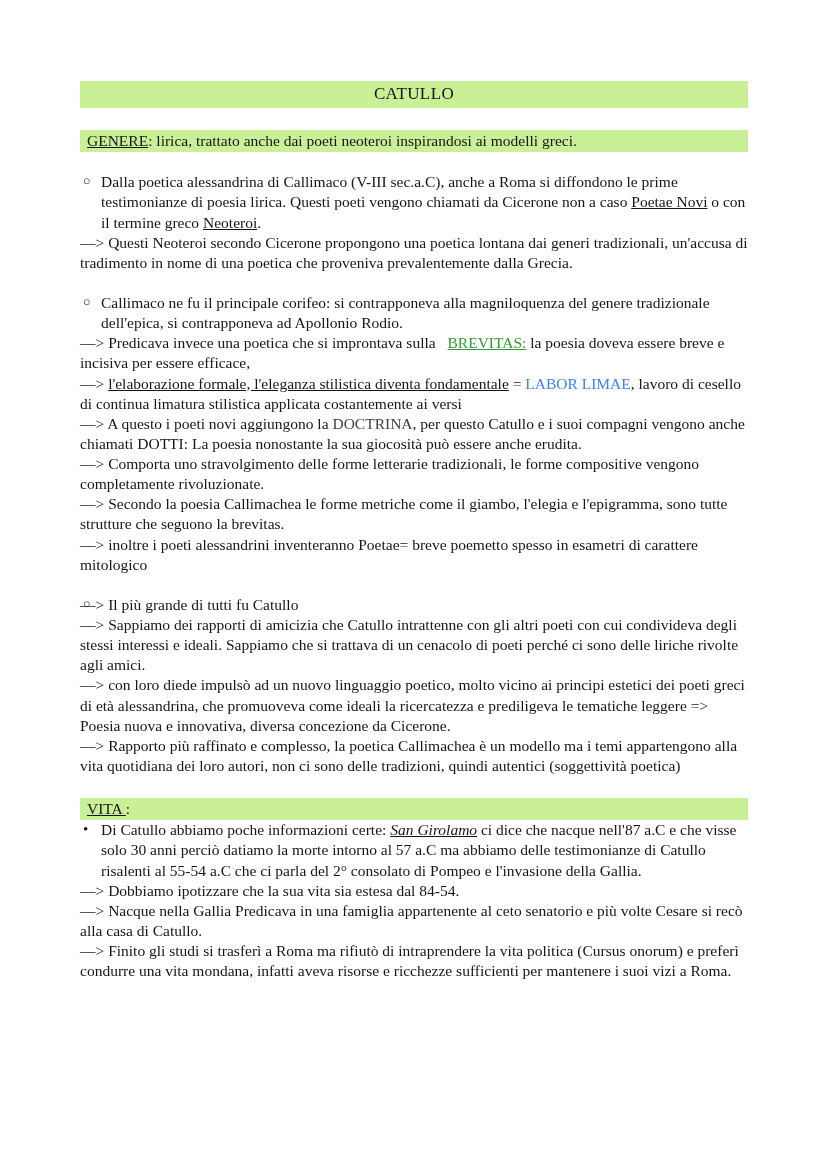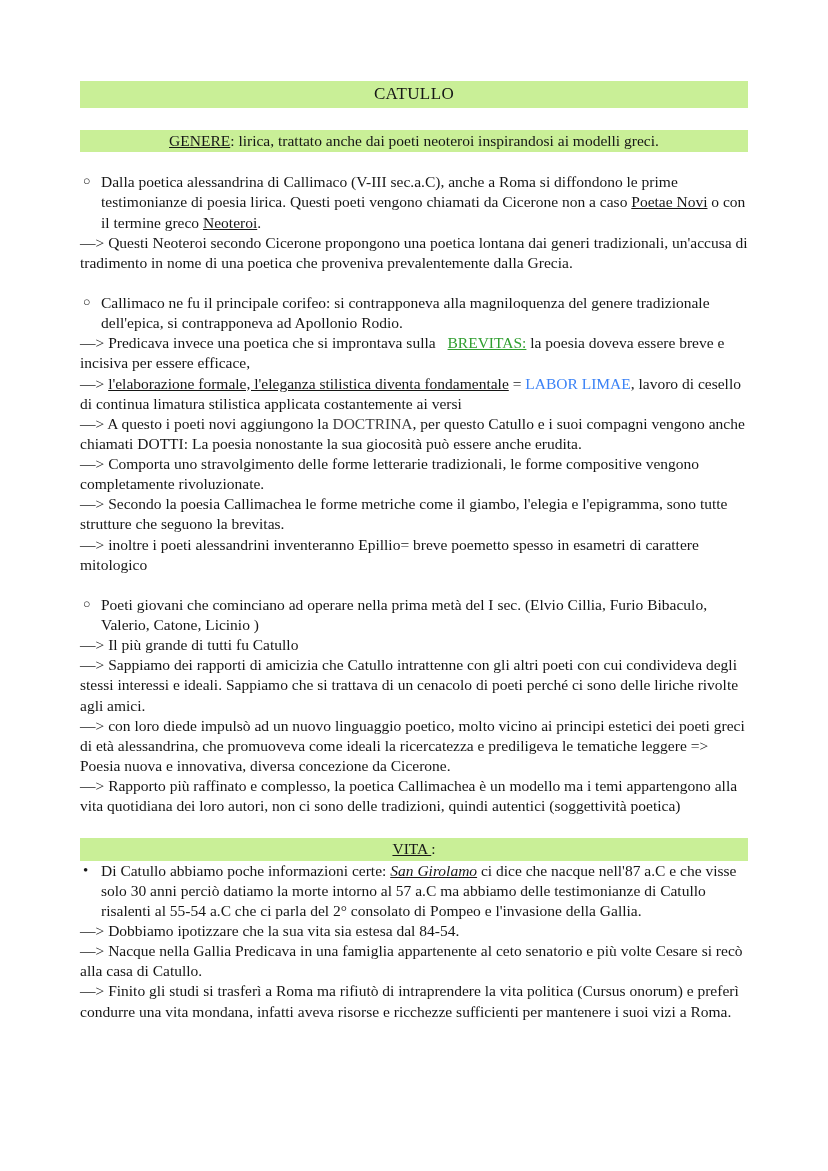--- a/index.html
+++ b/index.html
@@ -29,21 +29,20 @@
     text-align: center;
     font-weight: bold;
     font-size: 17px;
     padding: 2px 0 3px 0;
     letter-spacing: 0.4px;
   }
   .highlight {
     background: var(--hl, #c9ef97);
     padding: 1px 7px;
     margin-top: 22px;
-    text-align: center;
   }
   .bullet, .dot {
     position: relative;
     padding-left: 21px;
   }
   .bullet .marker {
     position: absolute;
     left: 3px;
     top: 1px;
     font-size: 12.5px;
@@ -68,22 +67,22 @@
       <div class="block title"><span class="b">CATULLO</span></div>
       <div class="block highlight"><span class="b u">GENERE</span><span>: lirica, trattato anche dai poeti neoteroi inspirandosi ai modelli greci.</span></div>
       <div class="block bullet gap"><span class="marker">○</span><span>Dalla poetica alessandrina di </span><span class="b">Callimaco</span><span> (V-III sec.a.C), anche a Roma si diffondono le prime testimonianze di poesia lirica. Questi poeti vengono chiamati da Cicerone non a caso </span><span class="b u">Poetae Novi</span><span> o con il termine greco </span><span class="b u">Neoteroi</span><span>.</span></div>
       <div class="block arrow"><span>—&gt; </span><span>Questi Neoteroi secondo Cicerone propongono una poetica lontana dai generi tradizionali, un'accusa di tradimento in nome di una poetica che proveniva prevalentemente dalla Grecia.</span></div>
       <div class="block bullet gap"><span class="marker">○</span><span>Callimaco ne fu il principale </span><span class="b">corifeo:</span><span>  si contrapponeva alla magniloquenza del genere tradizionale dell'epica, si contrapponeva ad Apollonio Rodio.</span></div>
       <div class="block arrow"><span>—&gt; </span><span>Predicava invece una poetica che si improntava sulla </span><span class="b u" style="color: rgb(47, 158, 47); margin-left: 8px;">BREVITAS:</span><span> la poesia doveva essere breve e incisiva per essere efficace,</span></div>
       <div class="block arrow"><span>—&gt; </span><span class="u">l'elaborazione formale, l'eleganza stilistica diventa fondamentale</span><span> = </span><span class="b" style="color: #3b82f6;">LABOR LIMAE</span><span>, lavoro di cesello di continua limatura stilistica applicata costantemente ai versi</span></div>
       <div class="block arrow"><span>—&gt; </span><span>A questo i poeti novi aggiungono la </span><span class="b" style="color: #404040;">DOCTRINA</span><span>, per questo Catullo e i suoi compagni vengono anche chiamati </span><span class="b">DOTTI:</span><span> La poesia nonostante la sua giocosità può essere anche erudita.</span></div>
       <div class="block arrow"><span>—&gt; </span><span>Comporta uno stravolgimento delle forme letterarie tradizionali, le forme compositive vengono completamente rivoluzionate.</span></div>
       <div class="block arrow"><span>—&gt; </span><span>Secondo la poesia Callimachea le forme metriche come il giambo, l'elegia e l'epigramma, sono tutte strutture che seguono la brevitas.</span></div>
-      <div class="block arrow"><span>—&gt; </span><span>inoltre i poeti alessandrini inventeranno </span><span class="b">Epillio</span><span>= breve poemetto spesso in esametri di carattere mitologico</span></div>
-      <div class="block bullet gap"><span class="marker">○</span><span>Poeti giovani che cominciano ad operare nella prima metà del I sec. (Elvio Cillia, Furio Bibaculo, Valerio, Catone, Licinio )</span></div>
+      <div class="block arrow"><span>—&gt; </span><span>inoltre i poeti alessandrini inventeranno </span><span class="b">Poetae</span><span>= breve poemetto spesso in esametri di carattere mitologico</span></div>
+      <div class="block bullet gap"><span class="marker">○</span></div>
       <div class="block arrow"><span>—&gt; </span><span>Il più grande di tutti fu </span><span class="b">Catullo</span></div>
       <div class="block arrow"><span>—&gt; </span><span>Sappiamo dei rapporti di amicizia che Catullo intrattenne con gli altri poeti con cui condivideva degli stessi interessi e ideali. Sappiamo che si trattava di un </span><span class="b">cenacolo di poeti</span><span> perché ci sono delle liriche rivolte agli amici.</span></div>
       <div class="block arrow"><span>—&gt; </span><span>con loro diede impulsò ad un nuovo linguaggio poetico, molto vicino ai principi estetici dei poeti greci di età alessandrina, che promuoveva come ideali la ricercatezza e prediligeva le tematiche leggere </span><span class="b">=&gt;</span><span> Poesia nuova e innovativa, diversa concezione da Cicerone.</span></div>
       <div class="block arrow"><span>—&gt; </span><span>Rapporto più raffinato e complesso, la poetica Callimachea è un modello ma i temi appartengono alla vita quotidiana dei loro autori, non ci sono delle tradizioni, quindi </span><span class="b">autentici</span><span> (soggettività poetica)</span></div>
       <div class="block highlight gap"><span class="b u">VITA </span><span>:</span></div>
       <div class="block dot"><span class="marker">•</span><span>Di Catullo abbiamo poche informazioni certe: </span><span class="u i">San Girolamo</span><span> ci dice che nacque nell'</span><span class="b">87 a.C</span><span> e che visse solo 30 anni perciò datiamo la morte intorno al 57 a.C ma abbiamo delle testimonianze di Catullo risalenti al 55-54 a.C che ci parla del 2° consolato di Pompeo e l'invasione della Gallia.</span></div>
       <div class="block arrow"><span>—&gt; </span><span>Dobbiamo ipotizzare che la sua vita sia estesa dal </span><span class="b">84-54</span><span>.</span></div>
       <div class="block arrow"><span>—&gt; </span><span>Nacque nella </span><span class="b">Gallia Predicava</span><span> in una famiglia appartenente al ceto senatorio e più volte Cesare si recò alla casa di Catullo.</span></div>
       <div class="block arrow"><span>—&gt; </span><span>Finito gli studi si trasferì a Roma ma rifiutò di intraprendere la vita politica (Cursus onorum) e preferì condurre una vita mondana, infatti aveva risorse e ricchezze sufficienti per mantenere i suoi vizi a Roma.</span></div>
     </div>

